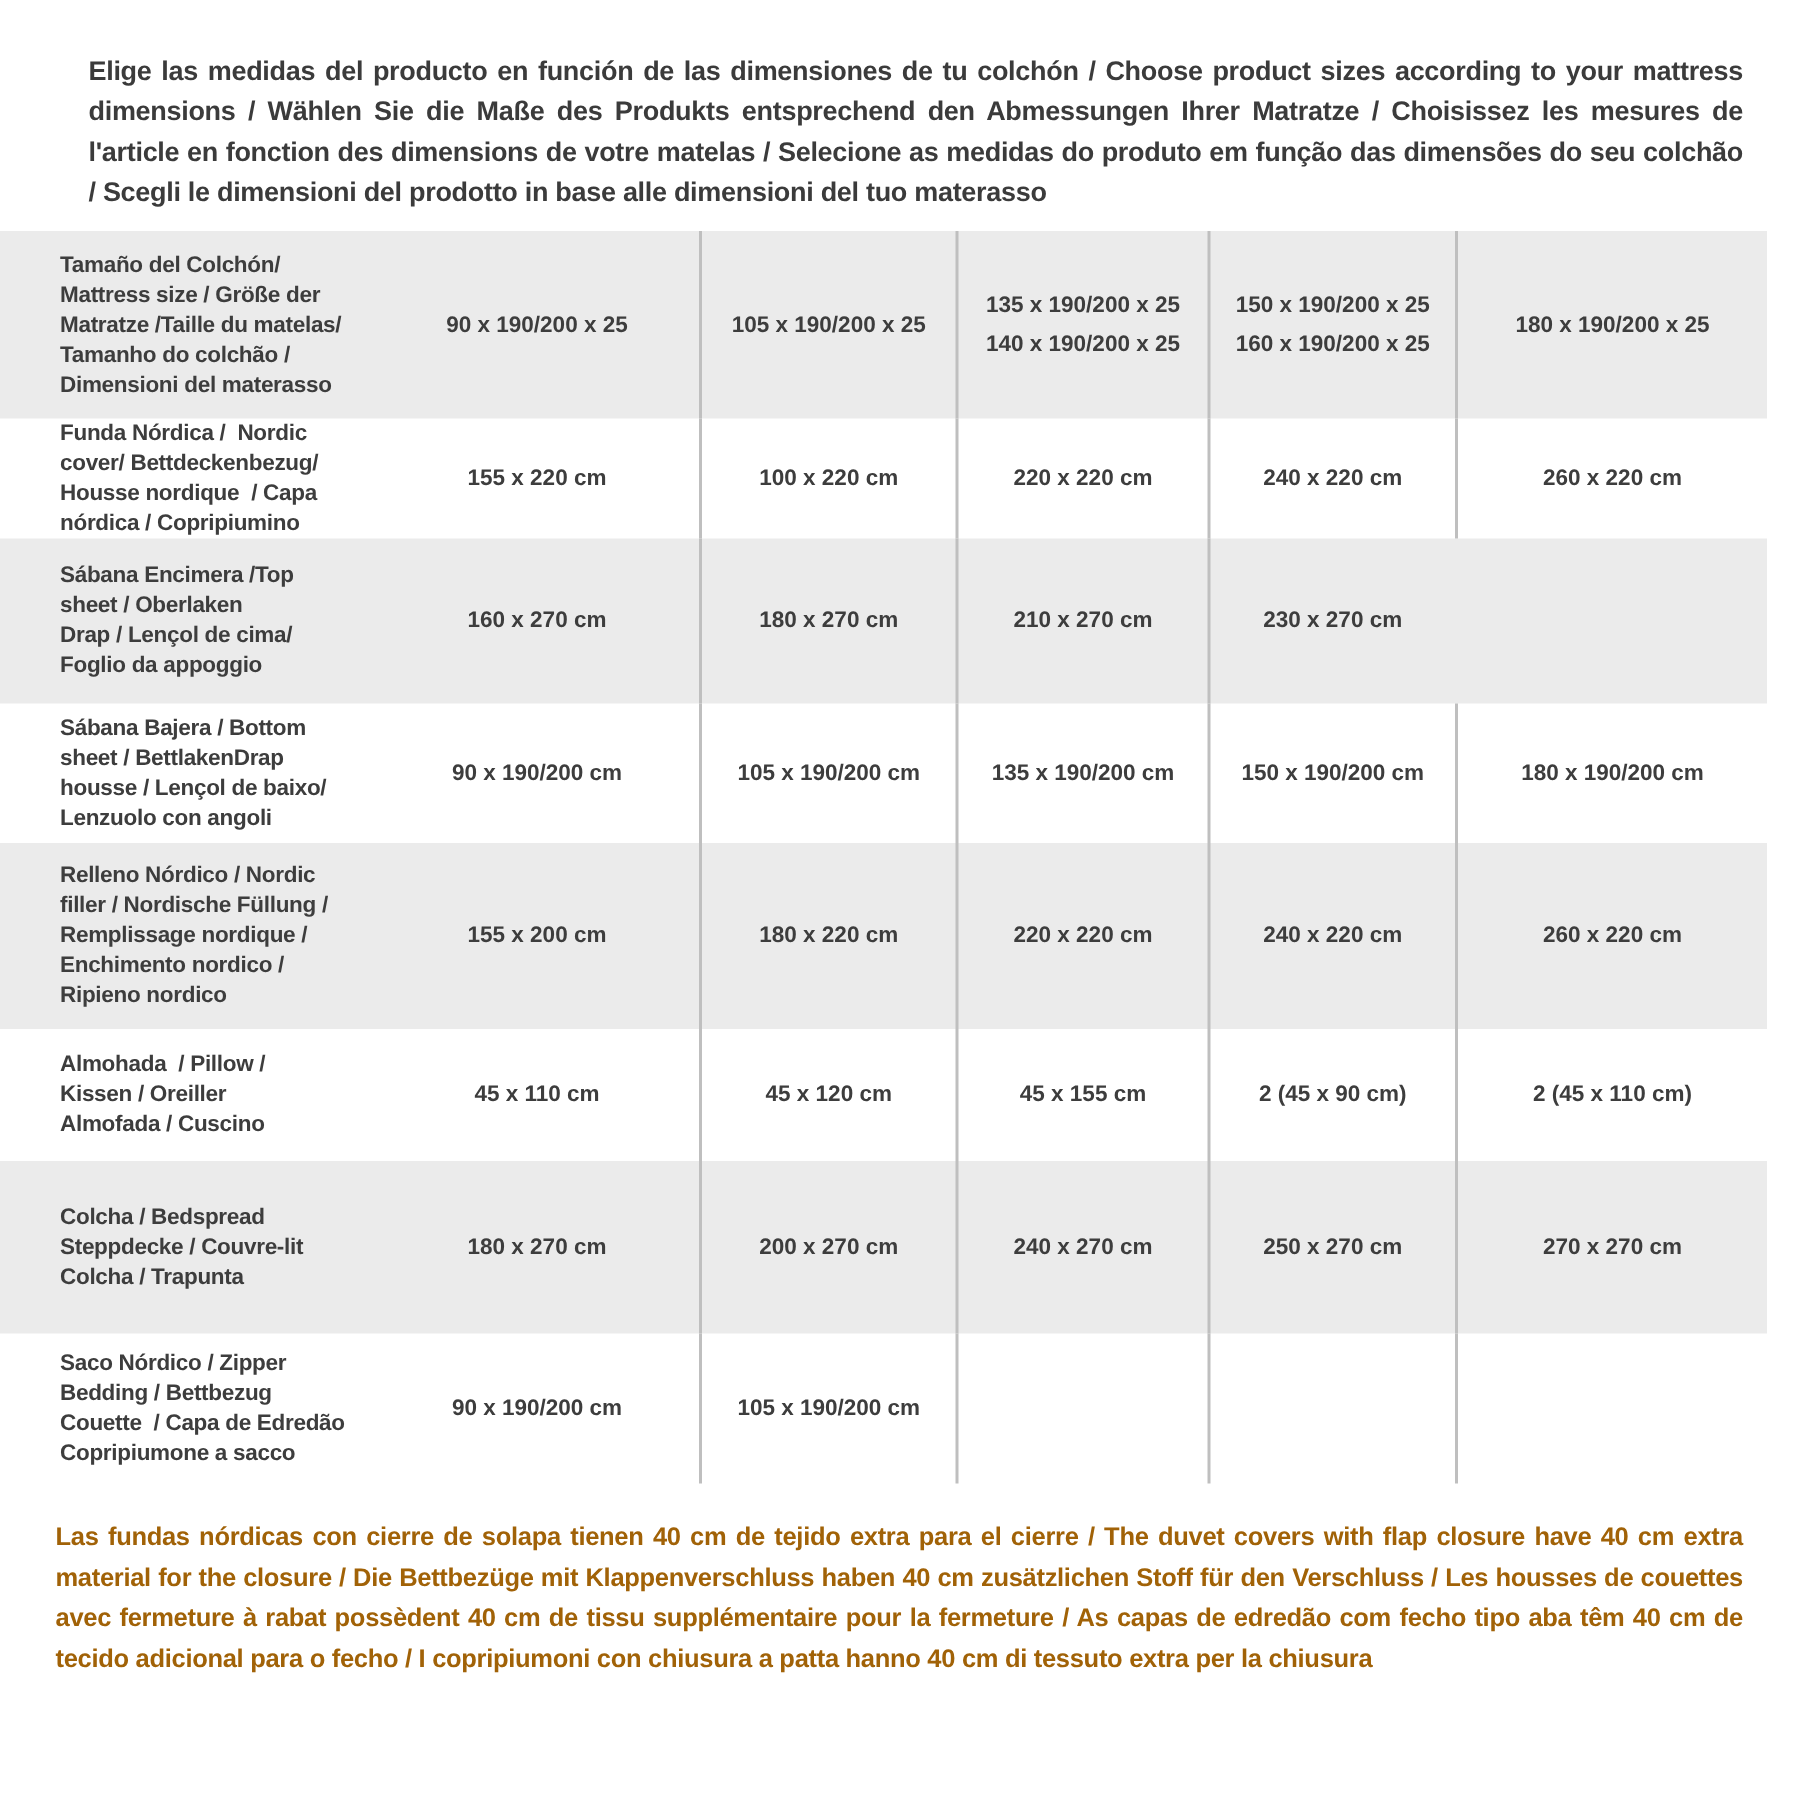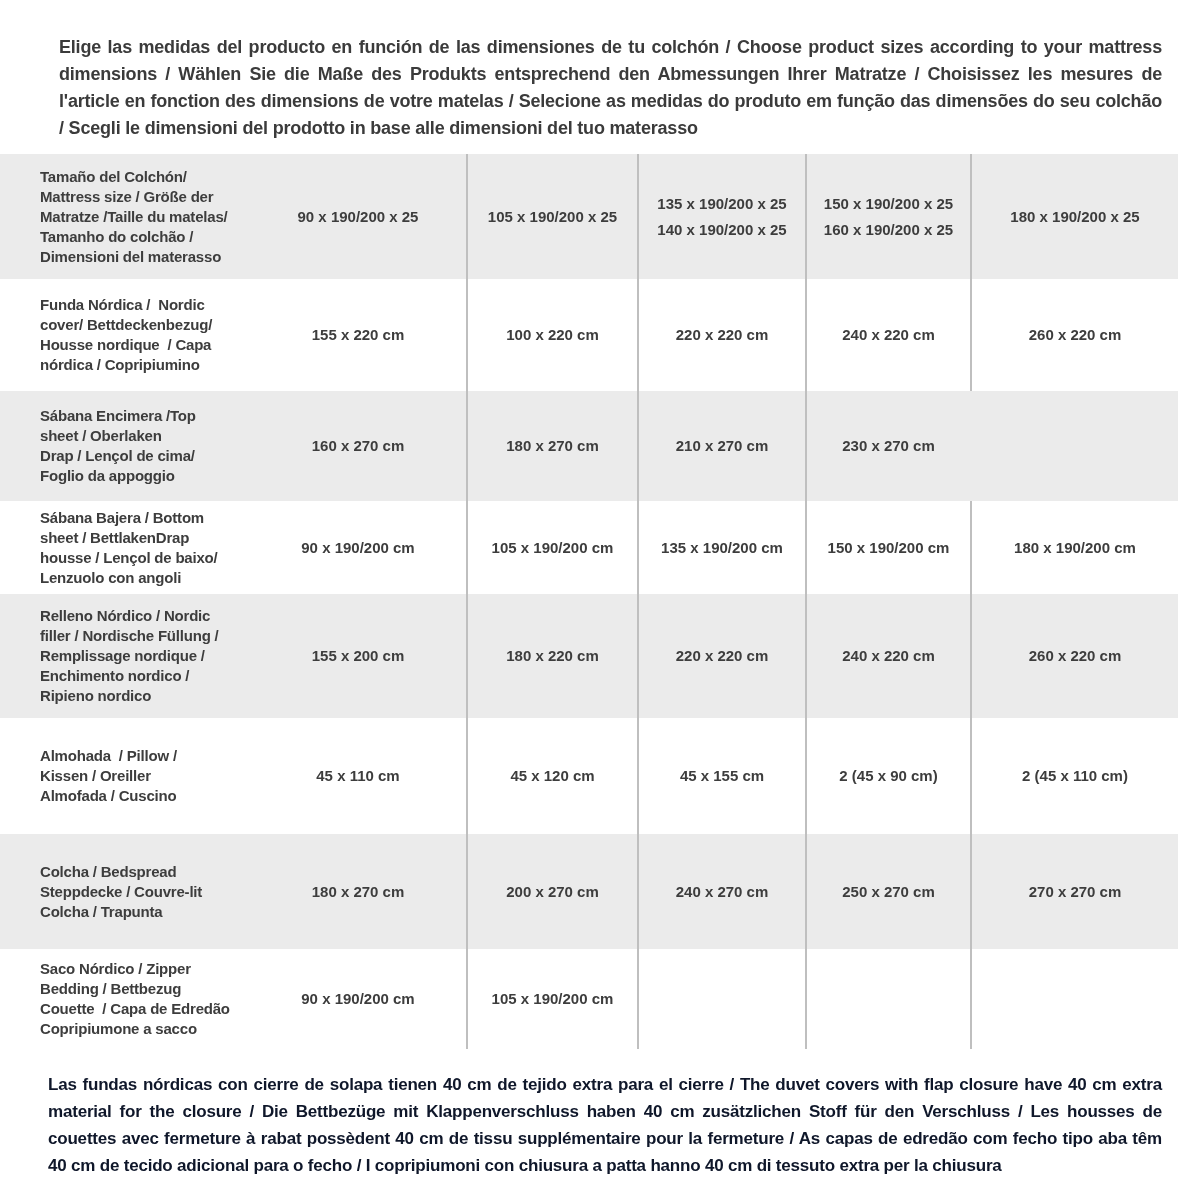--- a/index.html
+++ b/index.html
@@ -16,26 +16,26 @@
   .size-table{margin-top:12px;width:1178px;}
   .trow{display:grid;grid-template-columns:250px 216px 171px 168px 165px 208px;}
   .trow.gray{background:#ebebeb;}
   .cell{
     display:flex;align-items:center;
     white-space:pre;font-weight:bold;font-size:15px;color:#3d3d3d;
   }
   .label{padding-left:40px;line-height:20px;letter-spacing:-0.2px;}
   .val{justify-content:center;text-align:center;line-height:26px;}
   .sep{border-left:2px solid #bfbfbf;}
-  .h0{height:125px}.h1{height:112px}.h2{height:110px}.h3{height:93px}
-  .h4{height:124px}.h5{height:116px}.h6{height:115px}.h7{height:100px}
+  .h0{height:125px}.h1{height:80px}.h2{height:110px}.h3{height:93px}
+  .h4{height:124px}.h5{height:88px}.h6{height:115px}.h7{height:100px}
   .footnote{
-    margin:22px 38px 0 48px;
+    margin:22px 38px 0 37px;
     font-size:17px;font-weight:bold;line-height:27px;
-    text-align:justify;letter-spacing:-0.2px;color:#0f172a;
+    text-align:justify;letter-spacing:-0.2px;color:#a16207;
   }
 </style>
 </head>
 <body>
 
 <div class="page">
 
   <div class="intro">Elige las medidas del producto en función de las dimensiones de tu colchón / Choose product sizes according to your mattress dimensions / Wählen Sie die Maße des Produkts entsprechend den Abmessungen Ihrer Matratze / Choisissez les mesures de l'article en fonction des dimensions de votre matelas / Selecione as medidas do produto em função das dimensões do seu colchão / Scegli le dimensioni del prodotto in base alle dimensioni del tuo materasso</div>
 
   <div class="size-table">

